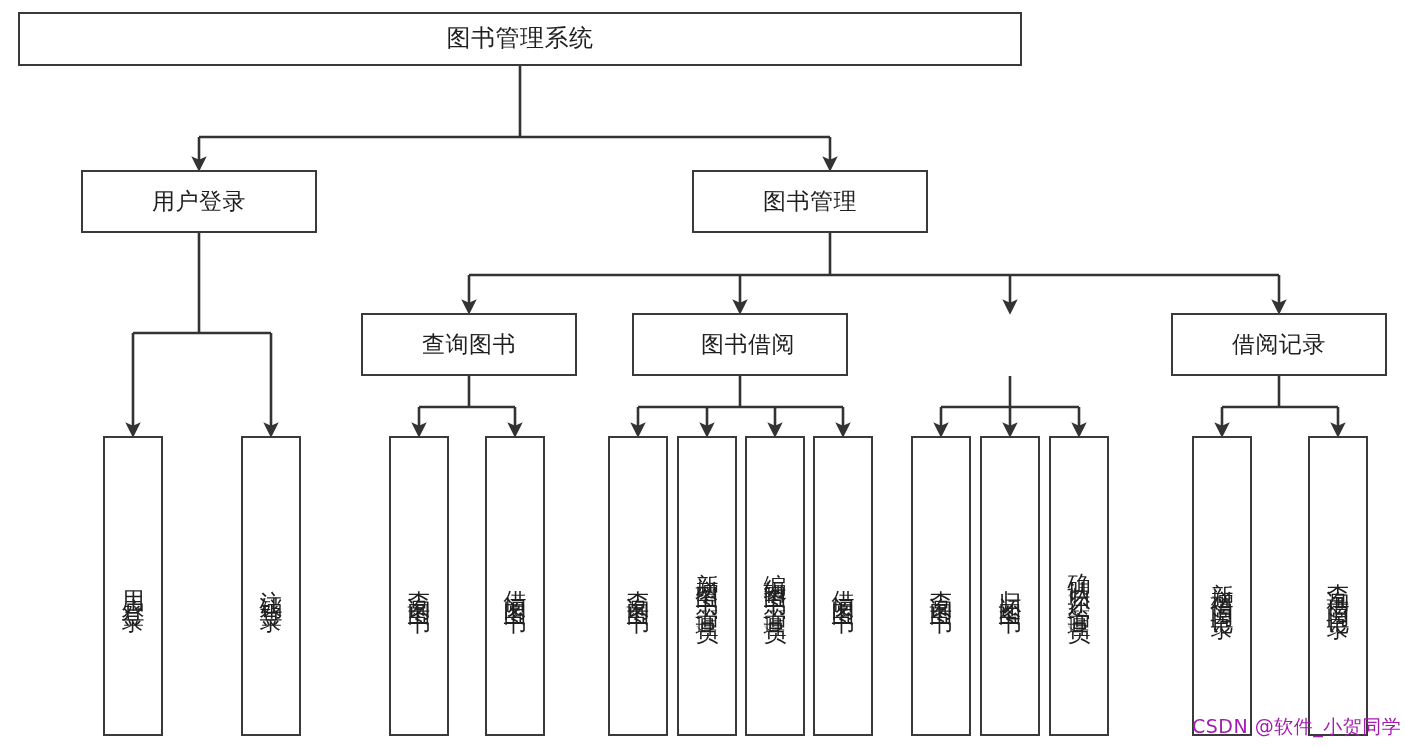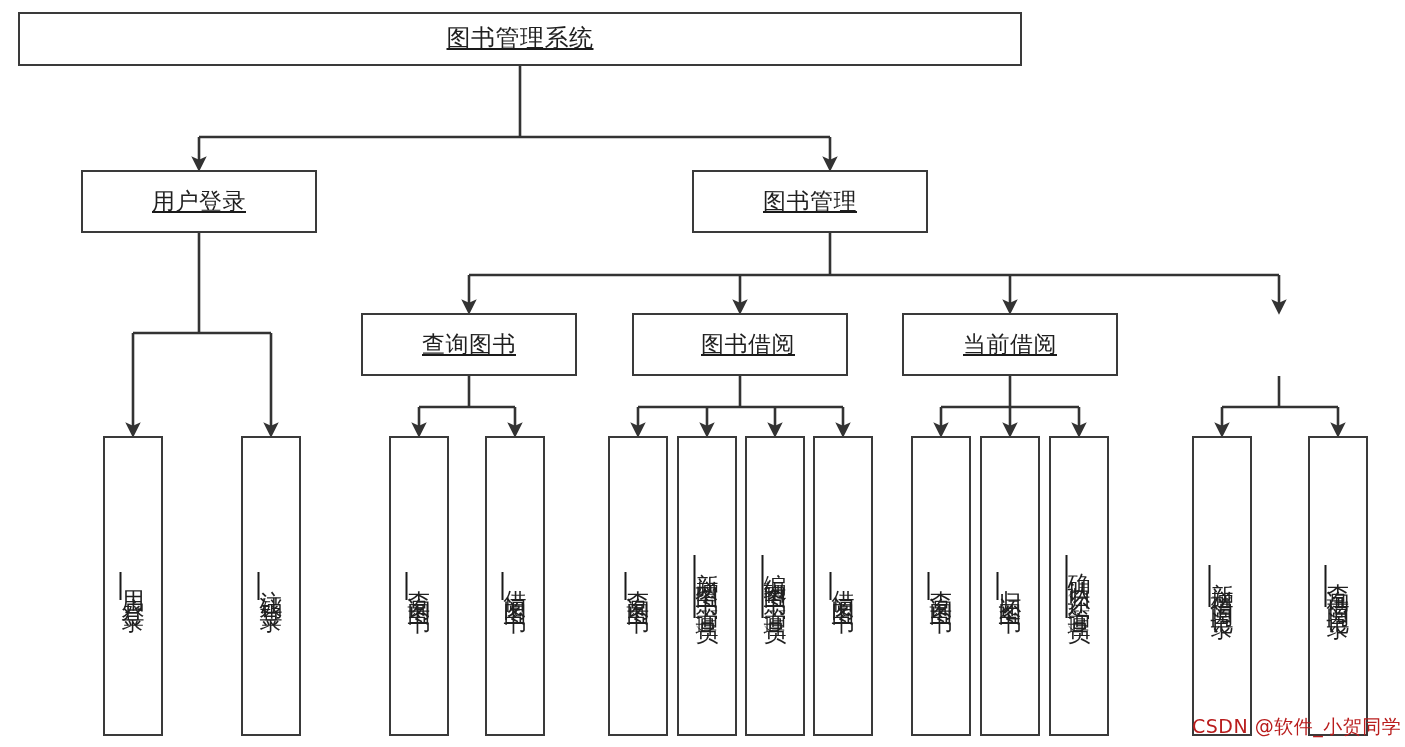--- a/index.html
+++ b/index.html
@@ -29,21 +29,20 @@
   }
   .node {
     position: absolute;
     box-sizing: border-box;
     background: #ffffff;
     border: 2.5px solid #3a3a3a;
     display: flex;
     align-items: center;
     justify-content: center;
     text-align: center;
-    text-decoration: underline;
   }
   .node .node-label {
     display: block;
     color: #1f1f1f;
     line-height: 1.15;
     letter-spacing: 0.5px;
     white-space: nowrap;
   }
   
   .node.horizontal .node-label {
@@ -63,21 +62,21 @@
     text-orientation: upright;
     -webkit-writing-mode: vertical-rl;
     font-size: 23px;
     line-height: 1.0;
     letter-spacing: 7px;
     white-space: nowrap;
     max-height: 100%;
   }
   .watermark {
     position: absolute;
-    color: #b91c1c;
+    color: #a21caf;
     font-size: 19px;
     white-space: nowrap;
     letter-spacing: 0.5px;
     user-select: none;
   }
 </style>
 </head>
 <body>
 
 <div id="diagram-root">
@@ -143,22 +142,22 @@
   <div class="node horizontal" style="left:692px; top:170px; width:236px; height:63px;">
     <span class="node-label">图书管理</span>
   </div>
 
   <div class="node horizontal" style="left:361px; top:313px; width:216px; height:63px;">
     <span class="node-label">查询图书</span>
   </div>
   <div class="node horizontal" style="left:632px; top:313px; width:216px; height:63px;padding-left:16px;">
     <span class="node-label">图书借阅</span>
   </div>
-  <div class="node horizontal" style="left:902px; top:313px; width:216px; height:63px;">
-    <span class="node-label">当前借阅</span>
+  <div class="node horizontal" style="left:1171px; top:313px; width:216px; height:63px;">
+    <span class="node-label">借阅记录</span>
   </div>
 
   <div class="node vertical" style="left:103px; top:436px; width:60px; height:300px;">
     <span class="node-label">用户登录</span>
   </div>
   <div class="node vertical" style="left:241px; top:436px; width:60px; height:300px;">
     <span class="node-label">注销登录</span>
   </div>
 
   <div class="node vertical" style="left:389px; top:436px; width:60px; height:300px;">

